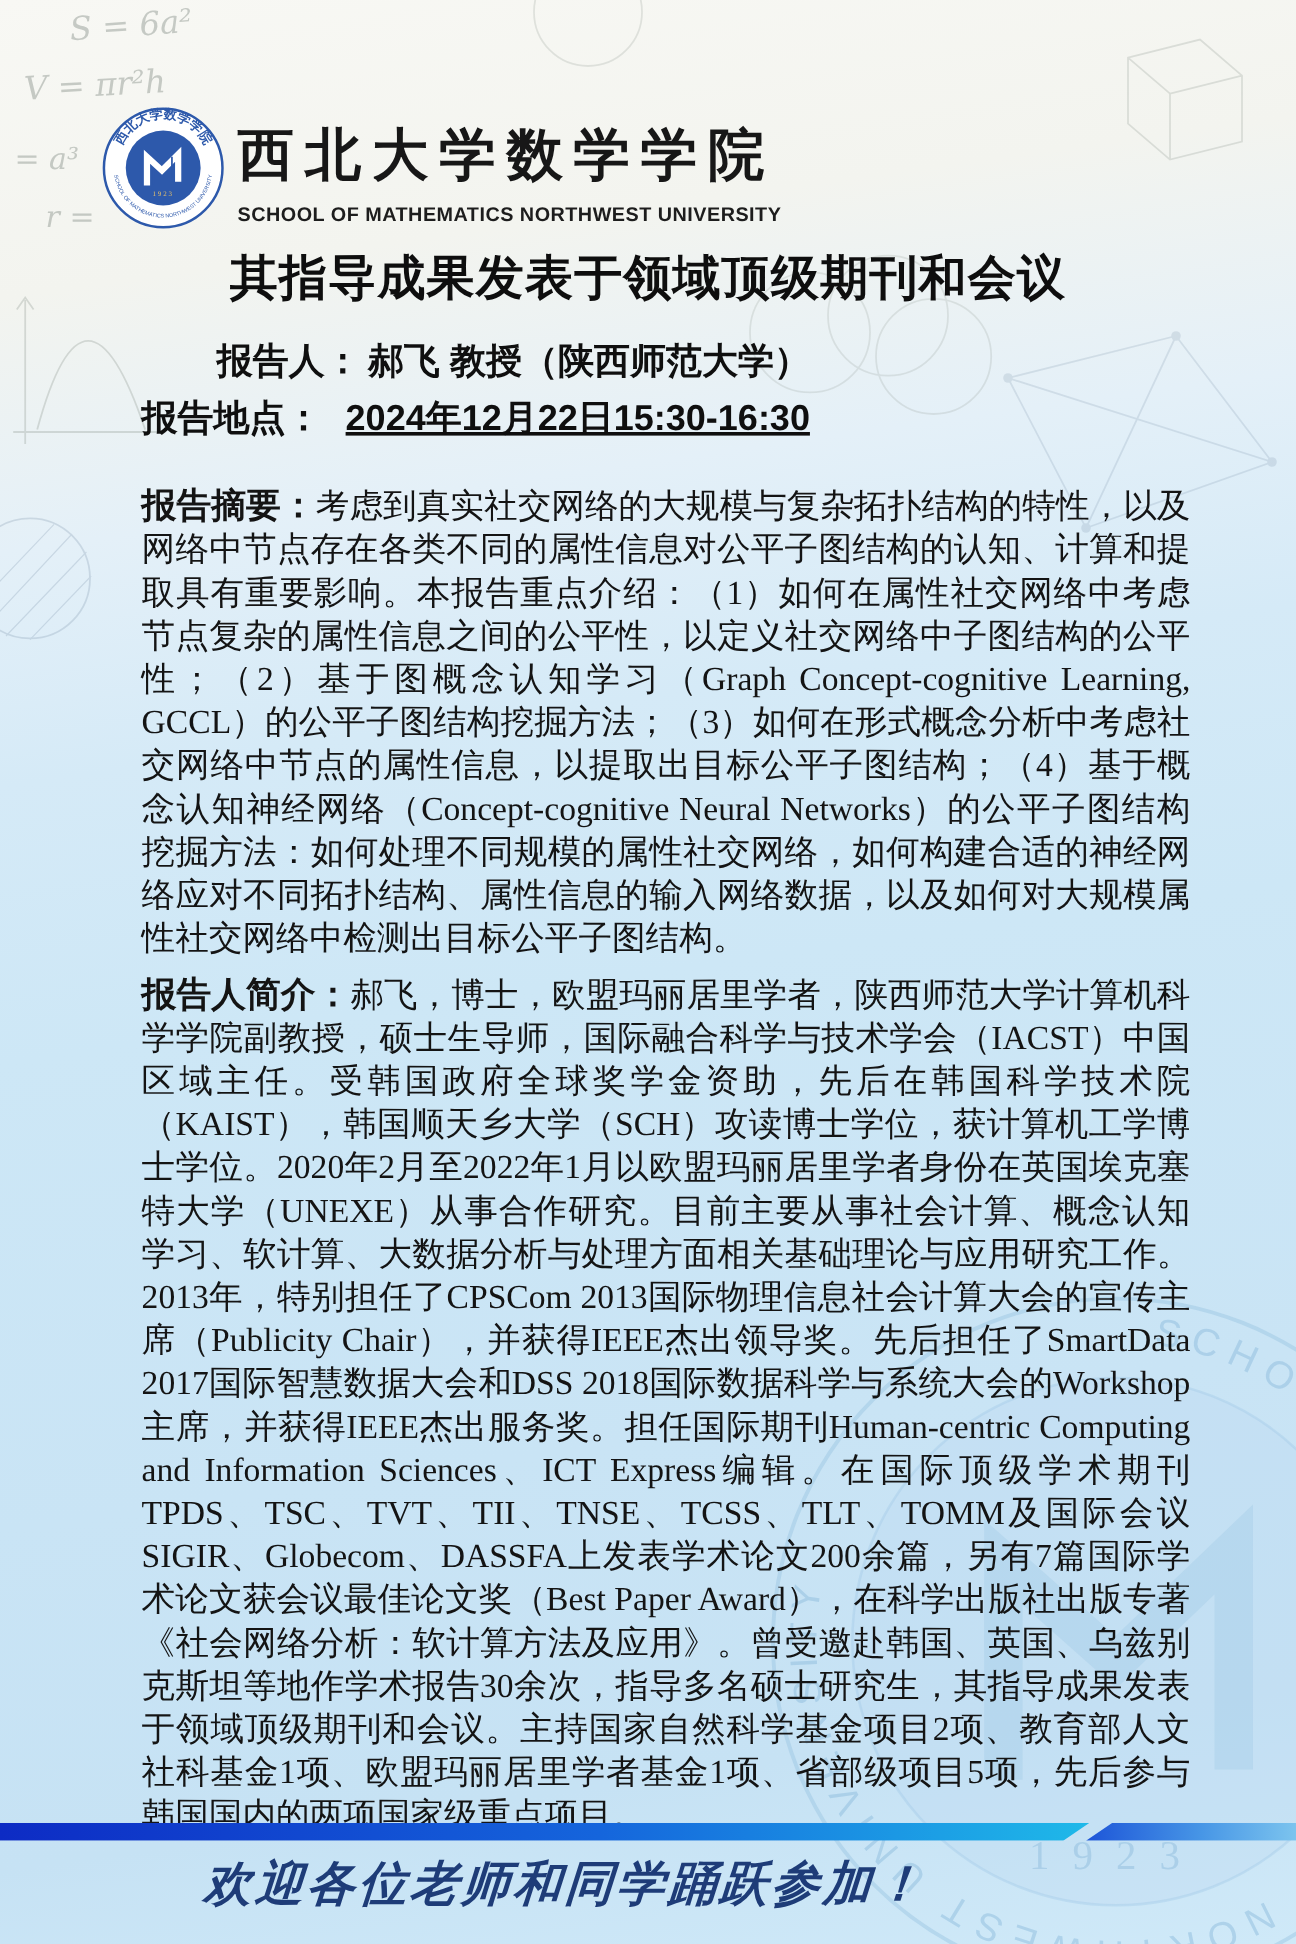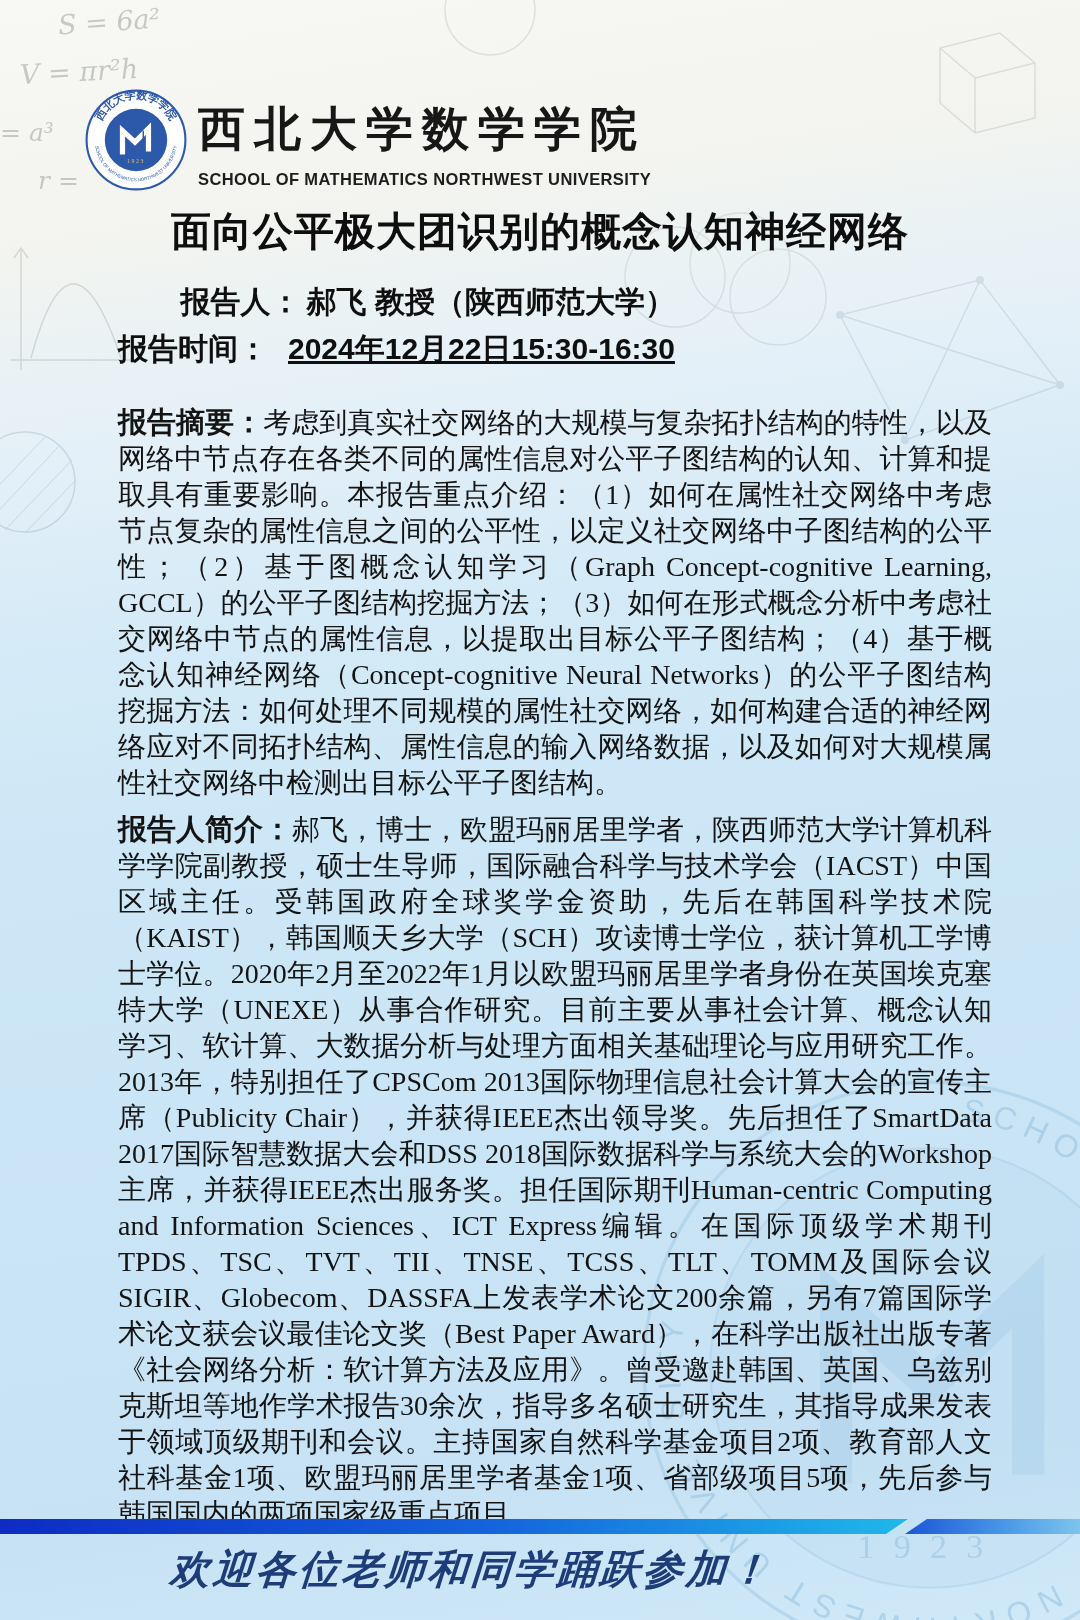--- a/index.html
+++ b/index.html
@@ -53,21 +53,21 @@
     background:linear-gradient(90deg,#1d55d8 0%,#4796e6 55%,#7cc4ee 100%);
     clip-path:polygon(22px 0,175px 0,175px 15px,0 15px);}
 </style>
 </head>
 <body>
 
 <div class="page">
 
   <span class="doodle" style="left:58px;top:6px;font-size:27px;transform:rotate(-4deg);">S = 6a²</span>
   <span class="doodle" style="left:20px;top:56px;font-size:27px;transform:rotate(-3deg);">V = πr²h</span>
-  <span class="doodle" style="left:0px;top:118px;font-size:25px;">= a³</span>
+  <span class="doodle" style="left:12px;top:118px;font-size:25px;">= a³</span>
   <span class="doodle" style="left:38px;top:166px;font-size:25px;">r =</span>
 
   <svg class="sketch" style="left:420px;top:-30px;width:140px;height:110px;opacity:.22;" viewBox="0 0 140 110">
     <circle cx="70" cy="40" r="45" fill="none" stroke="#8d978f" stroke-width="1.5"></circle>
   </svg>
   <svg class="sketch" style="left:600px;top:205px;width:260px;height:150px;opacity:.2;" viewBox="0 0 260 150">
     <circle cx="75" cy="72" r="50" fill="none" stroke="#8d978f" stroke-width="1.5"></circle>
     <circle cx="140" cy="58" r="50" fill="none" stroke="#8d978f" stroke-width="1.5"></circle>
     <circle cx="178" cy="92" r="48" fill="none" stroke="#8d978f" stroke-width="1.5"></circle>
   </svg>
@@ -106,28 +106,28 @@
     <path d="M57,41 L57,58" fill="none" stroke="#2d59ab" stroke-width="1.4"></path>
     <text x="50" y="72.5" font-size="5.6" fill="#e5c06b" text-anchor="middle" letter-spacing="1.5" font-family="Liberation Serif, serif">1923</text>
   </svg>
 
   <div class="brand">
     <div class="brand-cn">西北大学数学学院</div>
     <div class="brand-en">SCHOOL OF MATHEMATICS NORTHWEST UNIVERSITY</div>
   </div>
 
 
-  <h1 class="title">面向公平极大团识别的概念认知神经网络</h1>
+  <h1 class="title">其指导成果发表于领域顶级期刊和会议</h1>
 
   <div class="meta">
     <div class="meta-row">
       <span class="meta-label">报告人：</span><span class="meta-value">郝飞 教授（陕西师范大学）</span>
     </div>
     <div class="meta-row">
-      <span class="meta-label">报告时间：</span><span class="meta-value" style="margin-left:14px;text-decoration:underline;">2024年12月22日15:30-16:30</span>
+      <span class="meta-label">报告地点：</span><span class="meta-value" style="margin-left:14px;text-decoration:underline;">2024年12月22日15:30-16:30</span>
     </div>
   </div>
 
   <div class="content">
     <p class="para"><span class="plabel">报告摘要：</span><span class="ptext">考虑到真实社交网络的大规模与复杂拓扑结构的特性，以及网络中节点存在各类不同的属性信息对公平子图结构的认知、计算和提取具有重要影响。本报告重点介绍：（1）如何在属性社交网络中考虑节点复杂的属性信息之间的公平性，以定义社交网络中子图结构的公平性；（2）基于图概念认知学习（Graph Concept-cognitive Learning, GCCL）的公平子图结构挖掘方法；（3）如何在形式概念分析中考虑社交网络中节点的属性信息，以提取出目标公平子图结构；（4）基于概念认知神经网络（Concept-cognitive Neural Networks）的公平子图结构挖掘方法：如何处理不同规模的属性社交网络，如何构建合适的神经网络应对不同拓扑结构、属性信息的输入网络数据，以及如何对大规模属性社交网络中检测出目标公平子图结构。</span></p>
     <p class="para"><span class="plabel">报告人简介：</span><span class="ptext">郝飞，博士，欧盟玛丽居里学者，陕西师范大学计算机科学学院副教授，硕士生导师，国际融合科学与技术学会（IACST）中国区域主任。受韩国政府全球奖学金资助，先后在韩国科学技术院（KAIST），韩国顺天乡大学（SCH）攻读博士学位，获计算机工学博士学位。2020年2月至2022年1月以欧盟玛丽居里学者身份在英国埃克塞特大学（UNEXE）从事合作研究。目前主要从事社会计算、概念认知学习、软计算、大数据分析与处理方面相关基础理论与应用研究工作。2013年，特别担任了CPSCom 2013国际物理信息社会计算大会的宣传主席（Publicity Chair），并获得IEEE杰出领导奖。先后担任了SmartData 2017国际智慧数据大会和DSS 2018国际数据科学与系统大会的Workshop主席，并获得IEEE杰出服务奖。担任国际期刊Human-centric Computing and Information Sciences、ICT Express编辑。在国际顶级学术期刊TPDS、TSC、TVT、TII、TNSE、TCSS、TLT、TOMM及国际会议SIGIR、Globecom、DASSFA上发表学术论文200余篇，另有7篇国际学术论文获会议最佳论文奖（Best Paper Award），在科学出版社出版专著《社会网络分析：软计算方法及应用》。曾受邀赴韩国、英国、乌兹别克斯坦等地作学术报告30余次，指导多名硕士研究生，其指导成果发表于领域顶级期刊和会议。主持国家自然科学基金项目2项、教育部人文社科基金1项、欧盟玛丽居里学者基金1项、省部级项目5项，先后参与韩国国内的两项国家级重点项目。</span></p>
     <div class="welcome">欢迎各位老师和同学踊跃参加！</div>
 
   </div>
 

